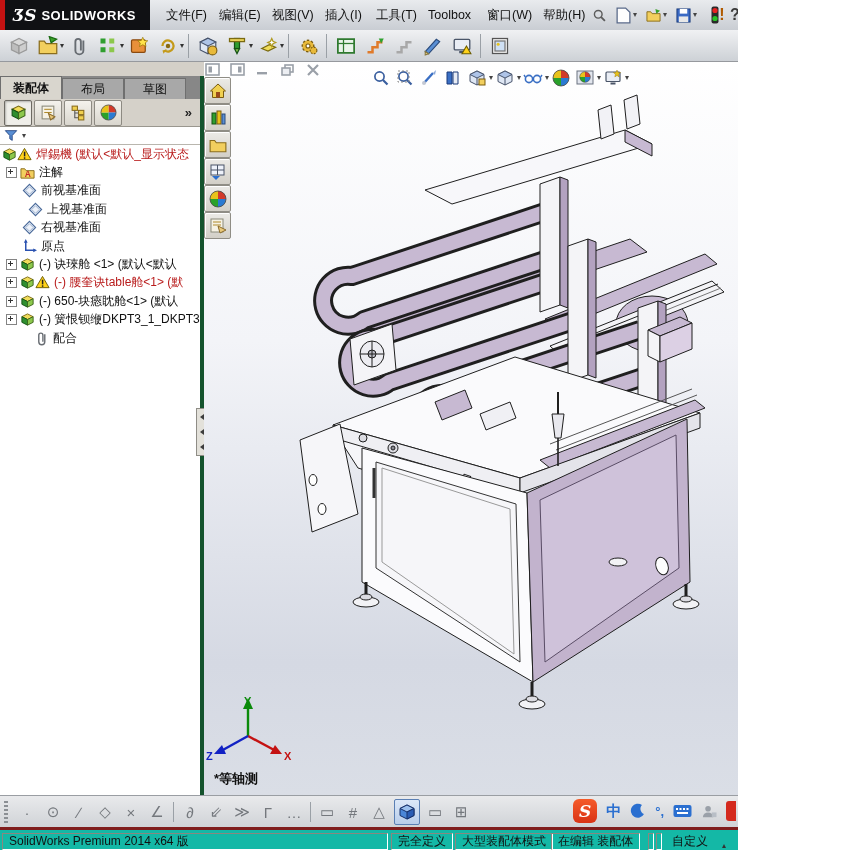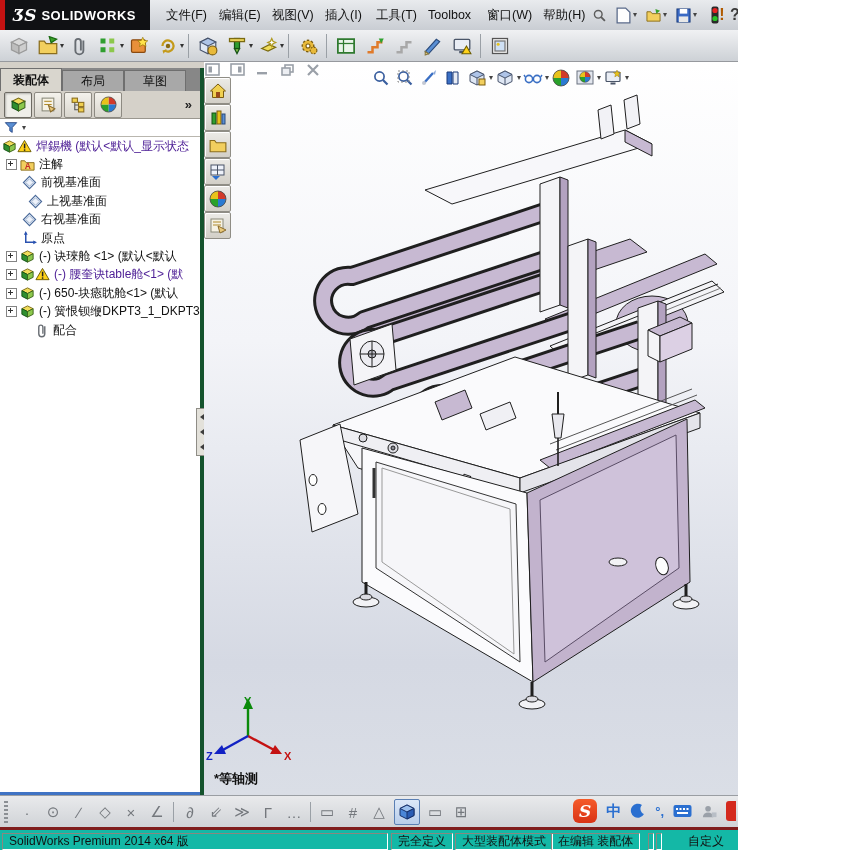--- a/index.html
+++ b/index.html
@@ -14,33 +14,33 @@
   .menu{top:0;height:30px;display:flex;align-items:center;font-size:12.5px;color:#111;padding:0 8px;cursor:default}
   .qbtn{top:4px;width:22px;height:22px;display:flex;align-items:center;justify-content:center}
   .dd{font-size:8px;color:#444;line-height:1}
   .winbtn{top:5px;width:24px;height:19px;display:flex;align-items:center;justify-content:center;background:linear-gradient(#f4f5f7,#d4d7db);border:1px solid #9aa0a6;border-radius:2px}
   
   #toolbar2{left:0;top:30px;width:845px;height:32px;background:linear-gradient(#f0f1f3,#cdd1d6);border-bottom:1px solid #96999e;display:flex;align-items:center;padding-left:4px;box-sizing:border-box}
   .tbtn{width:27px;height:27px;display:flex;align-items:center;justify-content:center;margin:0 1px}
   .tsep{width:1px;height:24px;background:#9aa0a6;margin:0 4px}
   .tdd{font-size:8px;color:#333;margin-left:-2px}
   
-  #lpanel{left:0;top:68px;width:200px;height:733px;background:#fff;border-right:4px solid #14532d}
+  #lpanel{left:0;top:76px;width:200px;height:733px;background:#fff;border-right:4px solid #14532d}
   #ltabs{left:0;top:0;width:200px;height:23px;background:#878787;display:flex}
   .ltab{height:21px;margin-top:2px;width:60px;display:flex;align-items:center;justify-content:center;font-size:12px;background:#a8a8a8;border:1px solid #6f6f6f;border-bottom:none;color:#111}
   .ltab.active{background:#d9d6ce;font-weight:bold;margin-top:0;height:23px}
   #lhead{left:0;top:23px;width:200px;height:28px;background:#d5d1c9;border-bottom:1px solid #9a978f;display:flex;align-items:center;padding-left:4px;box-sizing:border-box}
   .hbtn{width:26px;height:24px;display:flex;align-items:center;justify-content:center;border:1px solid #8d8a82;border-radius:2px;margin-right:2px;background:linear-gradient(#f4f2ec,#d9d6ce)}
   .hbtn.pressed{background:#efeee9;border-color:#6d6a63;box-shadow:inset 1px 1px 2px rgba(0,0,0,.25)}
   #hchev{margin-left:auto;margin-right:8px;font-size:13px;color:#222;font-weight:bold}
   #lfilter{left:0;top:51px;width:200px;height:18px;border-bottom:1px solid #b9b6ae;display:flex;align-items:center;padding-left:4px;box-sizing:border-box;background:#fff}
   #ltree{left:0;top:69px;width:200px;height:655px;overflow:hidden;background:#fff}
   .trow{height:18.4px;display:flex;align-items:center;font-size:12px;white-space:nowrap;color:#111}
   .trow .lbl{margin-left:4px;overflow:hidden}
-  .olive{color:#4c1d95}
+  .olive{color:#b91c1c}
   .ico14{width:15px;height:15px;flex:0 0 auto}
   .exp{width:9px;height:9px;border:1px solid #848484;background:#fff;position:relative;flex:0 0 auto;margin-right:3px}
   .exp:before{content:"";position:absolute;left:1px;top:3px;width:5px;height:1px;background:#333}
   .exp:after{content:"";position:absolute;left:3px;top:1px;width:1px;height:5px;background:#333}
   #lblue{left:0;top:724px;width:200px;height:5px;background:#3f73c4}
   #splittab{left:196px;top:408px;width:9px;height:46px;background:#e3e1da;border:1px solid #8f8d86;display:flex;flex-direction:column;align-items:center;justify-content:space-around}
   .splarr{width:0;height:0;border-top:3px solid transparent;border-bottom:3px solid transparent;border-right:4px solid #3c3c3c}
   
   #viewport{left:204px;top:62px;width:641px;height:733px;background:linear-gradient(180deg,#ffffff 0%,#f3f4f8 38%,#d5d9e3 82%,#dadee6 100%)}
   #hud{left:165px;top:4px;height:24px;display:flex;align-items:center}
@@ -762,20 +762,20 @@
       <span>完全定义</span>
     </div>
     <div class="scell" style="left:455px">
       <span>大型装配体模式</span>
     </div>
     <div class="scell" style="left:551px">
       <span>在编辑  装配体</span>
     </div>
     <div class="scell" style="left:648px;width:6px;padding:0"></div>
     <div class="scell" style="left:656px;width:6px;padding:0"></div>
-    <div class="abs" style="left:688px;top:3px;height:17px;display:flex;align-items:flex-end;gap:14px">
+    <div class="abs" style="left:672px;top:3px;height:17px;display:flex;align-items:flex-end;gap:14px">
       <span>自定义</span>
       <span style="font-size:8px;color:#333">▴</span>
     </div>
     <div id="coin"></div>
   </div>
 
 </div>
 
 </body></html>

